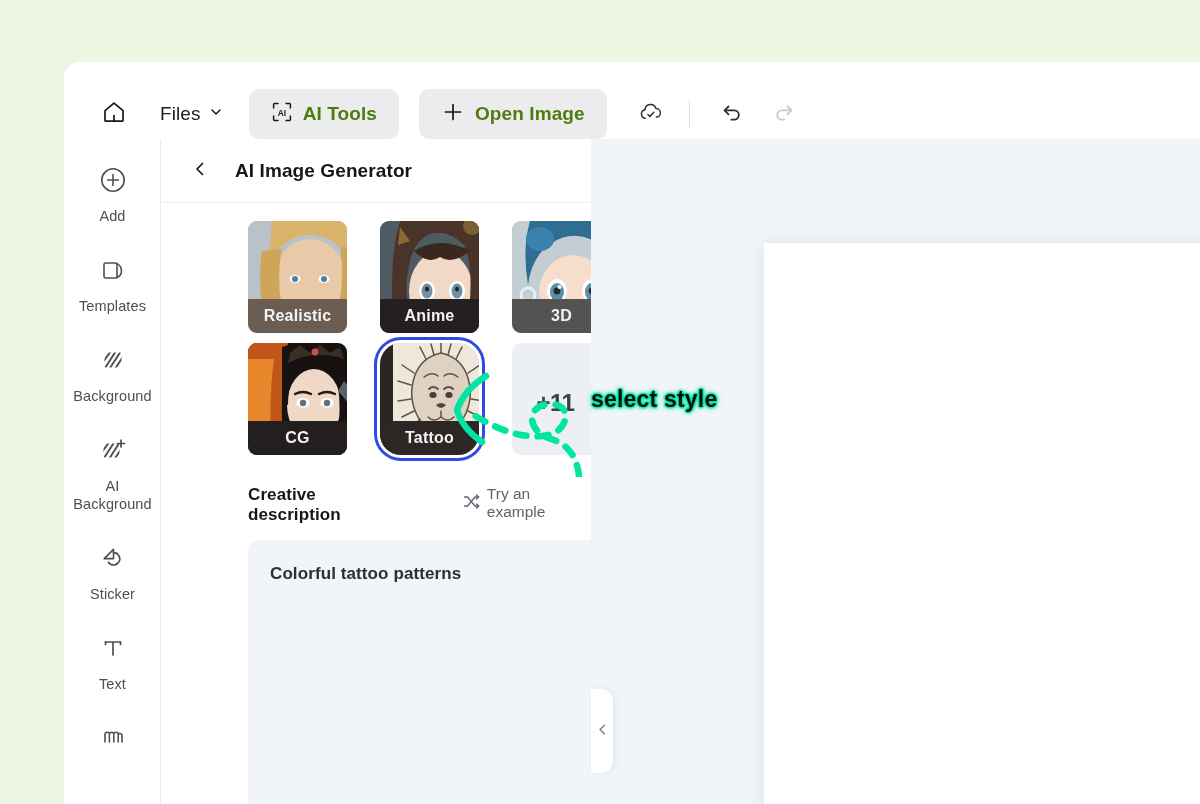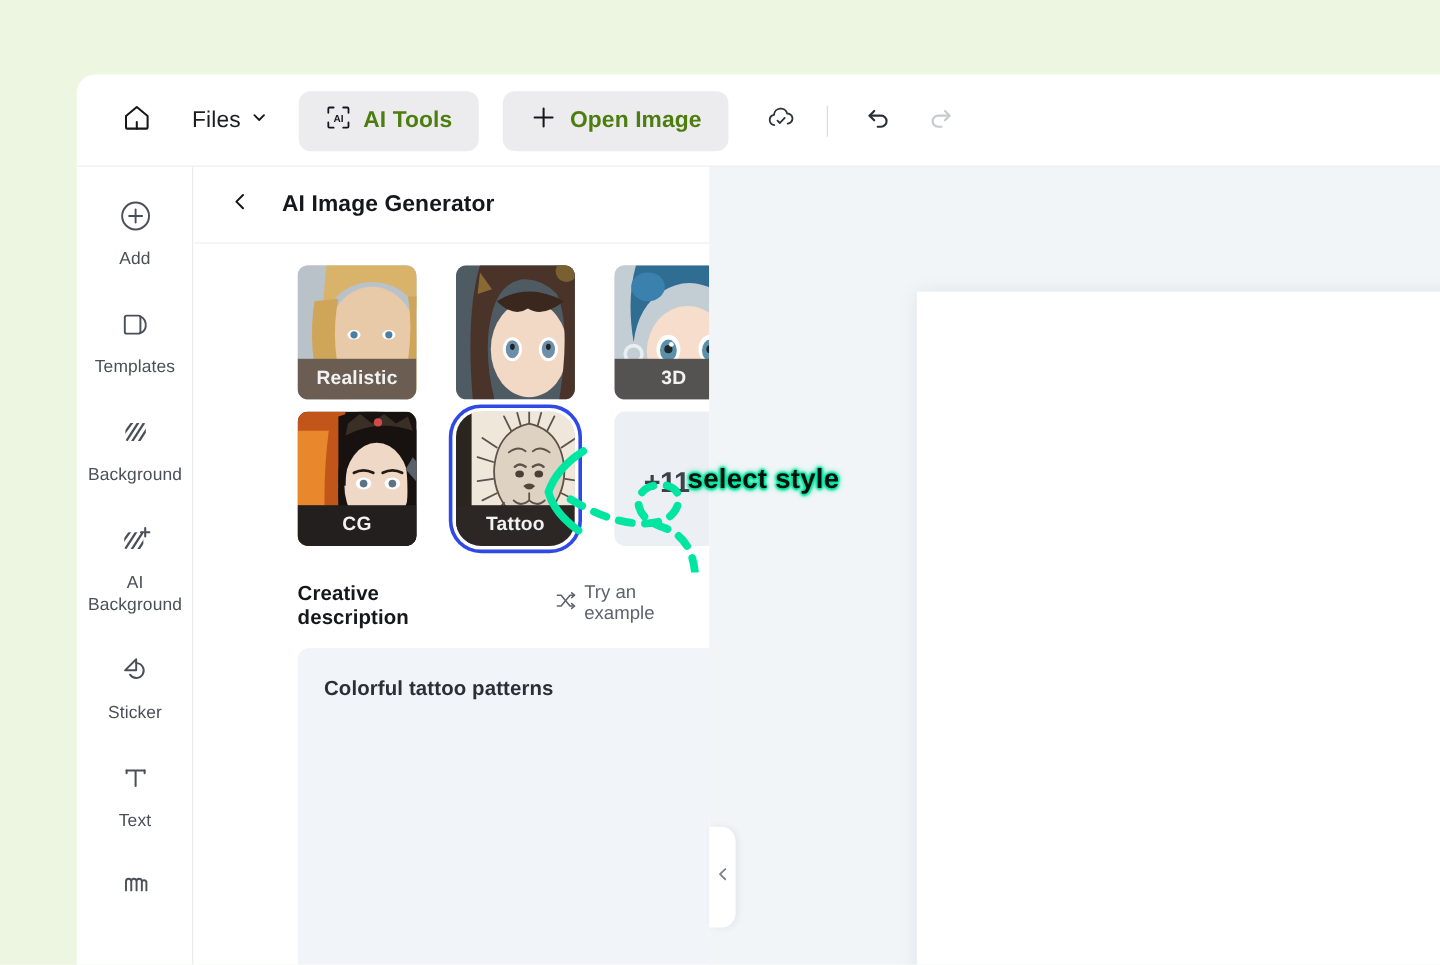--- a/index.html
+++ b/index.html
@@ -24,21 +24,21 @@
     width: 1136px;
     height: 742px;
     background: #ffffff;
     border-top-left-radius: 16px;
     overflow: hidden;
   }
 
   
   #toolbar {
     position: absolute;
-    left: 0; top: 1px;
+    left: 0; top: 14px;
     width: 1136px;
     height: 76px;
     background: #ffffff;
     border-bottom: 1px solid #ececee;
     display: flex;
     align-items: center;
     padding-left: 30px;
     box-sizing: border-box;
   }
   .tb-icon-btn {
@@ -291,21 +291,21 @@
 
   
   #annotation-layer {
     position: absolute;
     inset: 0;
     pointer-events: none;
     z-index: 20;
   }
   #annotation-text {
     position: absolute;
-    left: 573px;
+    left: 591px;
     top: 386px;
     font-size: 23px;
     font-weight: bold;
     color: #08100c;
     letter-spacing: .2px;
     text-shadow:
       0 0 2px #00e5a0, 0 0 4px #00e5a0, 0 0 6px #00e5a0,
       1px 0 2px #00e5a0, -1px 0 2px #00e5a0,
       0 1px 2px #00e5a0, 0 -1px 2px #00e5a0;
   }
@@ -522,20 +522,21 @@
             <ellipse cx="47" cy="70" rx="8" ry="10" fill="#ffffff"></ellipse>
             <ellipse cx="47" cy="70" rx="5.5" ry="7.5" fill="#6f8fa8"></ellipse>
             <ellipse cx="47" cy="68" rx="2" ry="2.6" fill="#1d2429"></ellipse>
             <ellipse cx="77" cy="70" rx="8" ry="10" fill="#ffffff"></ellipse>
             <ellipse cx="77" cy="70" rx="5.5" ry="7.5" fill="#6f8fa8"></ellipse>
             <ellipse cx="77" cy="68" rx="2" ry="2.6" fill="#1d2429"></ellipse>
             <path d="M92 14 a9 9 0 1 1 .1 0" fill="#7a6030"></path>
             <path d="M20 6 L30 20 L18 24 Z" fill="#8a6a34"></path>
           </svg>
         </div>
+        <div class="card-label" style="background:#242022">Anime</div>
       </div>
 
       <div class="style-card">
         <div class="thumb">
           <svg width="122" height="112" viewBox="0 0 122 112" preserveAspectRatio="none">
             <rect width="122" height="112" fill="#c3cdd4"></rect>
             <ellipse cx="61" cy="72" rx="34" ry="38" fill="#f6ddcc"></ellipse>
             <path d="M18 0 H104 Q114 30 108 62 Q100 26 78 18 Q58 10 40 22 Q20 34 16 64 Q10 28 18 0 Z" fill="#2f6d93"></path>
             <ellipse cx="28" cy="18" rx="14" ry="12" fill="#3a82ad"></ellipse>
             <ellipse cx="92" cy="16" rx="13" ry="11" fill="#3a82ad"></ellipse>

